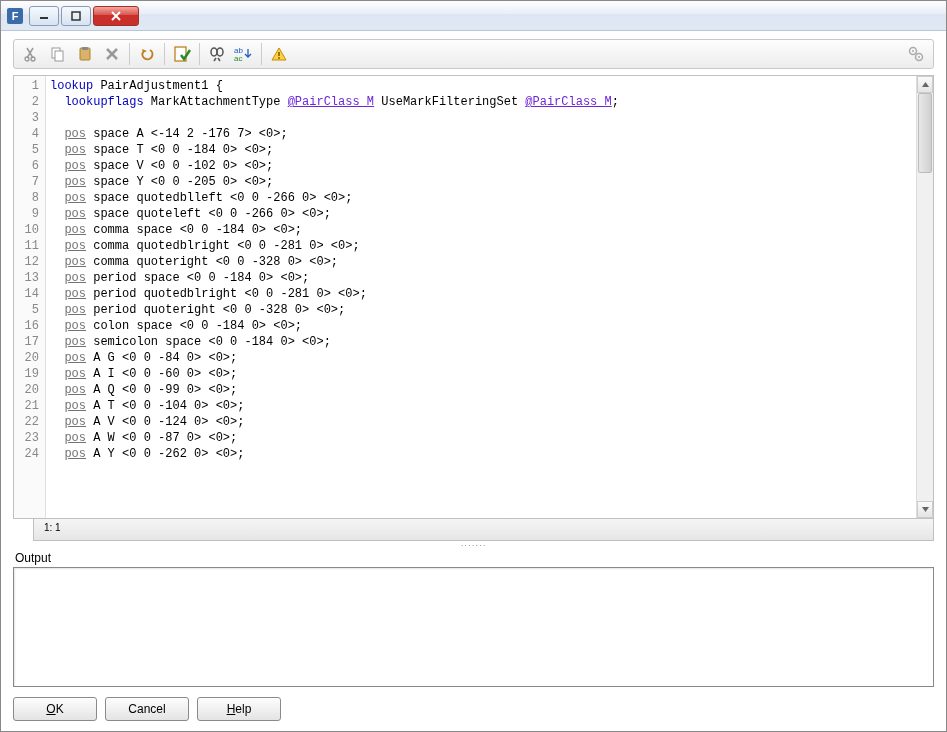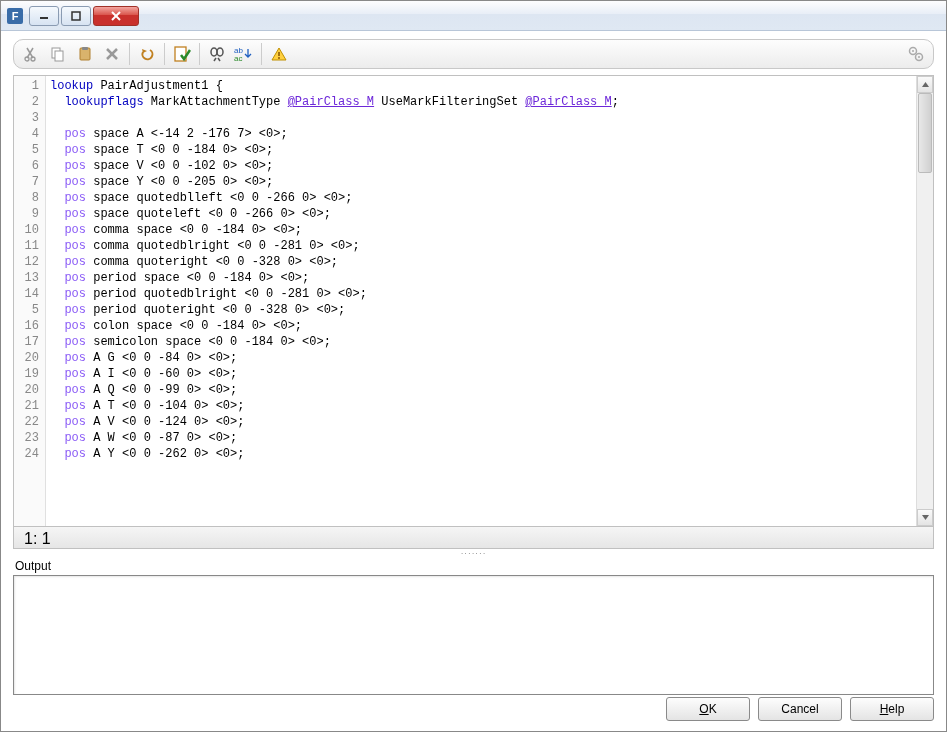--- a/index.html
+++ b/index.html
@@ -7,45 +7,45 @@
 .window { width: 947px; height: 732px; background: #fff; border: 1px solid #888; display: flex; flex-direction: column; box-shadow: 0 4px 20px rgba(0,0,0,0.3); margin: 0 auto; }
 .titlebar { height: 30px; background: linear-gradient(#fdfdfe,#e8eef7 45%,#dde6f2 46%,#dfe8f3); border-bottom: 1px solid #b8c6d8; display: flex; align-items: center; padding: 0 2px 0 6px; }
 .titlebar-icon { width: 16px; height: 16px; background:#396CA8; margin-right: 6px; border-radius:2px; display:flex; align-items:center; justify-content:center; color:#fff; font-weight:bold; font-size:11px;}
 .titlebar-text { flex: 1; font-size: 12px; color: #000; }
 .win-buttons { display: flex; gap: 2px; }
 .win-btn { width: 30px; height: 20px; border: 1px solid #8a9bb2; border-radius: 3px; background: linear-gradient(#f5f9fd,#d7e3f2); display: flex; align-items: center; justify-content: center; cursor: pointer; }
 .win-btn.close { width: 46px; background: linear-gradient(#f3a6a0,#d9534a 45%,#c9302c 46%,#c9302c); border-color:#a03028; }
 .win-btn svg { pointer-events:none; }
 
 .content { flex: 1; padding: 8px 12px 10px 12px; display: flex; flex-direction: column; overflow: hidden; }
-.toolbar { height: 30px; background: linear-gradient(#fdfdfd,#ececec); border: 1px solid #c8c8c8; border-radius: 10px; display: flex; align-items: center; padding: 0 4px; gap:1px; }
+.toolbar { height: 30px; background: linear-gradient(#fdfdfd,#ececec); border: 1px solid #c8c8c8; border-radius: 3px; display: flex; align-items: center; padding: 0 4px; gap:1px; }
 .tool-btn { width: 26px; height: 26px; display: flex; align-items: center; justify-content: center; border-radius:3px; cursor:pointer; }
 .tool-sep { width:1px; height:22px; background:#ccc; margin:0 3px;}
 .tool-spacer { flex:1; }
 
 .editor-area { flex: 1; border: 1px solid #c0c0c0; margin-top: 6px; display: flex; position: relative; background:#fff; overflow:hidden; }
 .gutter { width: 32px; background: #fafafa; border-right: 1px solid #e0e0e0; text-align:right; font-family: "Courier New", monospace; font-size: 12px; color:#888; padding-top:2px; line-height:16px; }
 .gutter div { padding-right:6px; }
 .code { flex:1; font-family: "Courier New", monospace; font-size: 12px; line-height:16px; padding:2px 4px; white-space: pre; color:#000; overflow:hidden; }
 .scrollbar-v { width:17px; background:#f0f0f0; border-left:1px solid #ddd; position:relative; display:flex; flex-direction:column; }
 .sb-arrow { height:17px; background:linear-gradient(#fafafa,#e4e4e4); border:1px solid #ccc; margin:0; display:flex; align-items:center; justify-content:center; cursor:pointer;}
 .sb-track { flex:1; position:relative; }
 .sb-thumb { position:absolute; top:0; left:1px; right:1px; height:80px; background:linear-gradient(90deg,#e8e8e8,#d0d0d0); border:1px solid #bbb; border-radius:2px; cursor:pointer;}
 
 .kw { color:#0000c0; }
-.pos { color:#8b5cf6; }
+.pos { color:#737373;text-decoration:underline; }
 .flag { color:#000000; }
 .cls { color:#6d28d9;text-decoration:underline; }
 
-.status { height: 22px; background: linear-gradient(#f5f5f5,#e6e6e6); border:1px solid #c0c0c0; border-top:none; padding:3px 10px; font-size:16px; }
+.status { height: 22px; background: linear-gradient(#f5f5f5,#e6e6e6); border:1px solid #c0c0c0; border-top:none; padding:3px 10px; font-size:10px;margin-left:20px; }
 .splitter { height:8px; display:flex; align-items:center; justify-content:center; cursor:ns-resize; }
 .splitter-dots { color:#888; letter-spacing:1px; font-size:8px; }
 .output-label { font-size:12px; margin:2px 0 2px 2px; }
 .output-box { height:120px; border:1px solid #888; background:#fff; box-shadow: inset 1px 1px 2px rgba(0,0,0,0.1);}
-.button-row { display:flex; justify-content:flex-end; gap:8px; margin-top:2px; }
+.button-row { display:flex; justify-content:flex-start; gap:8px; margin-top:10px; }
 .btn { width:84px; height:24px; border:1px solid #8a8a8a; background:linear-gradient(#fdfdfd,#e4e4e4); border-radius:3px; font-size:12px; cursor:pointer; }
 .u { text-decoration: underline; }
 </style>
 </head>
 <body>
 
 <div class="window">
   <div class="titlebar">
     <div class="titlebar-icon">F</div>
     <div class="win-buttons">

